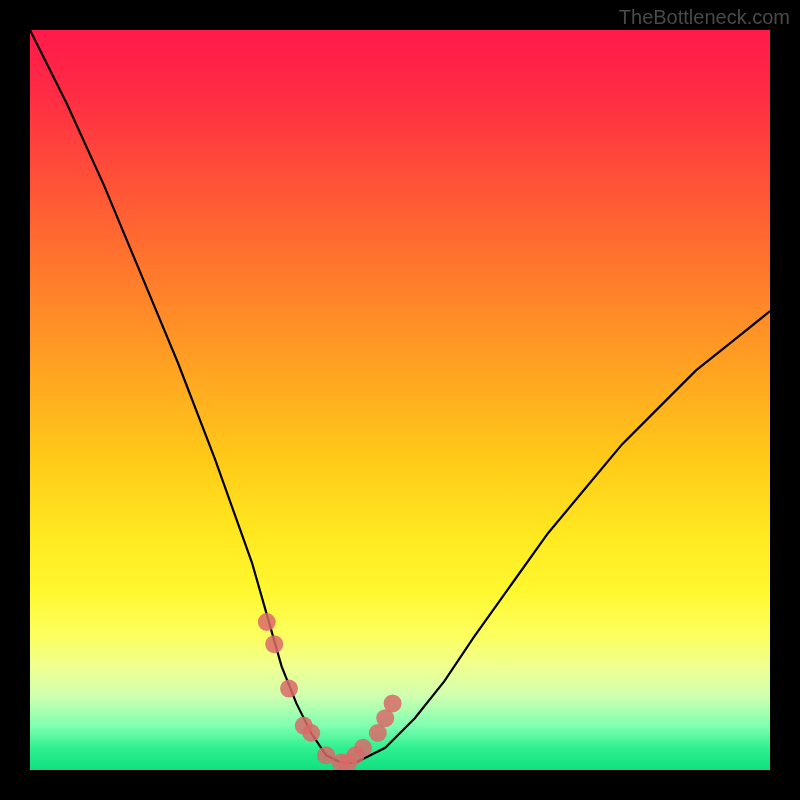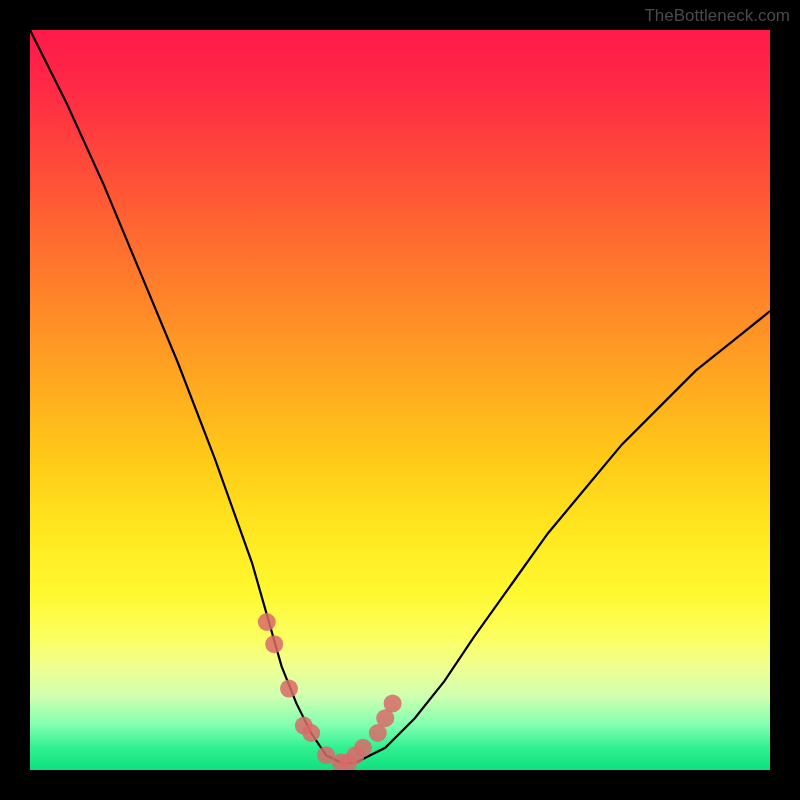--- a/index.html
+++ b/index.html
@@ -9,21 +9,21 @@
     background: #000;
     position: relative;
     overflow: hidden;
     font-family: Arial, sans-serif;
   }
   .watermark {
     position: absolute;
     top: 6px;
     right: 10px;
     color: #4a4a4a;
-    font-size: 17px;
+    font-size: 20px;
     font-weight: 500;
     z-index: 10;
   }
   .plot {
     position: absolute;
     top: 30px;
     left: 30px;
     width: 740px;
     height: 740px;
     overflow: hidden;

